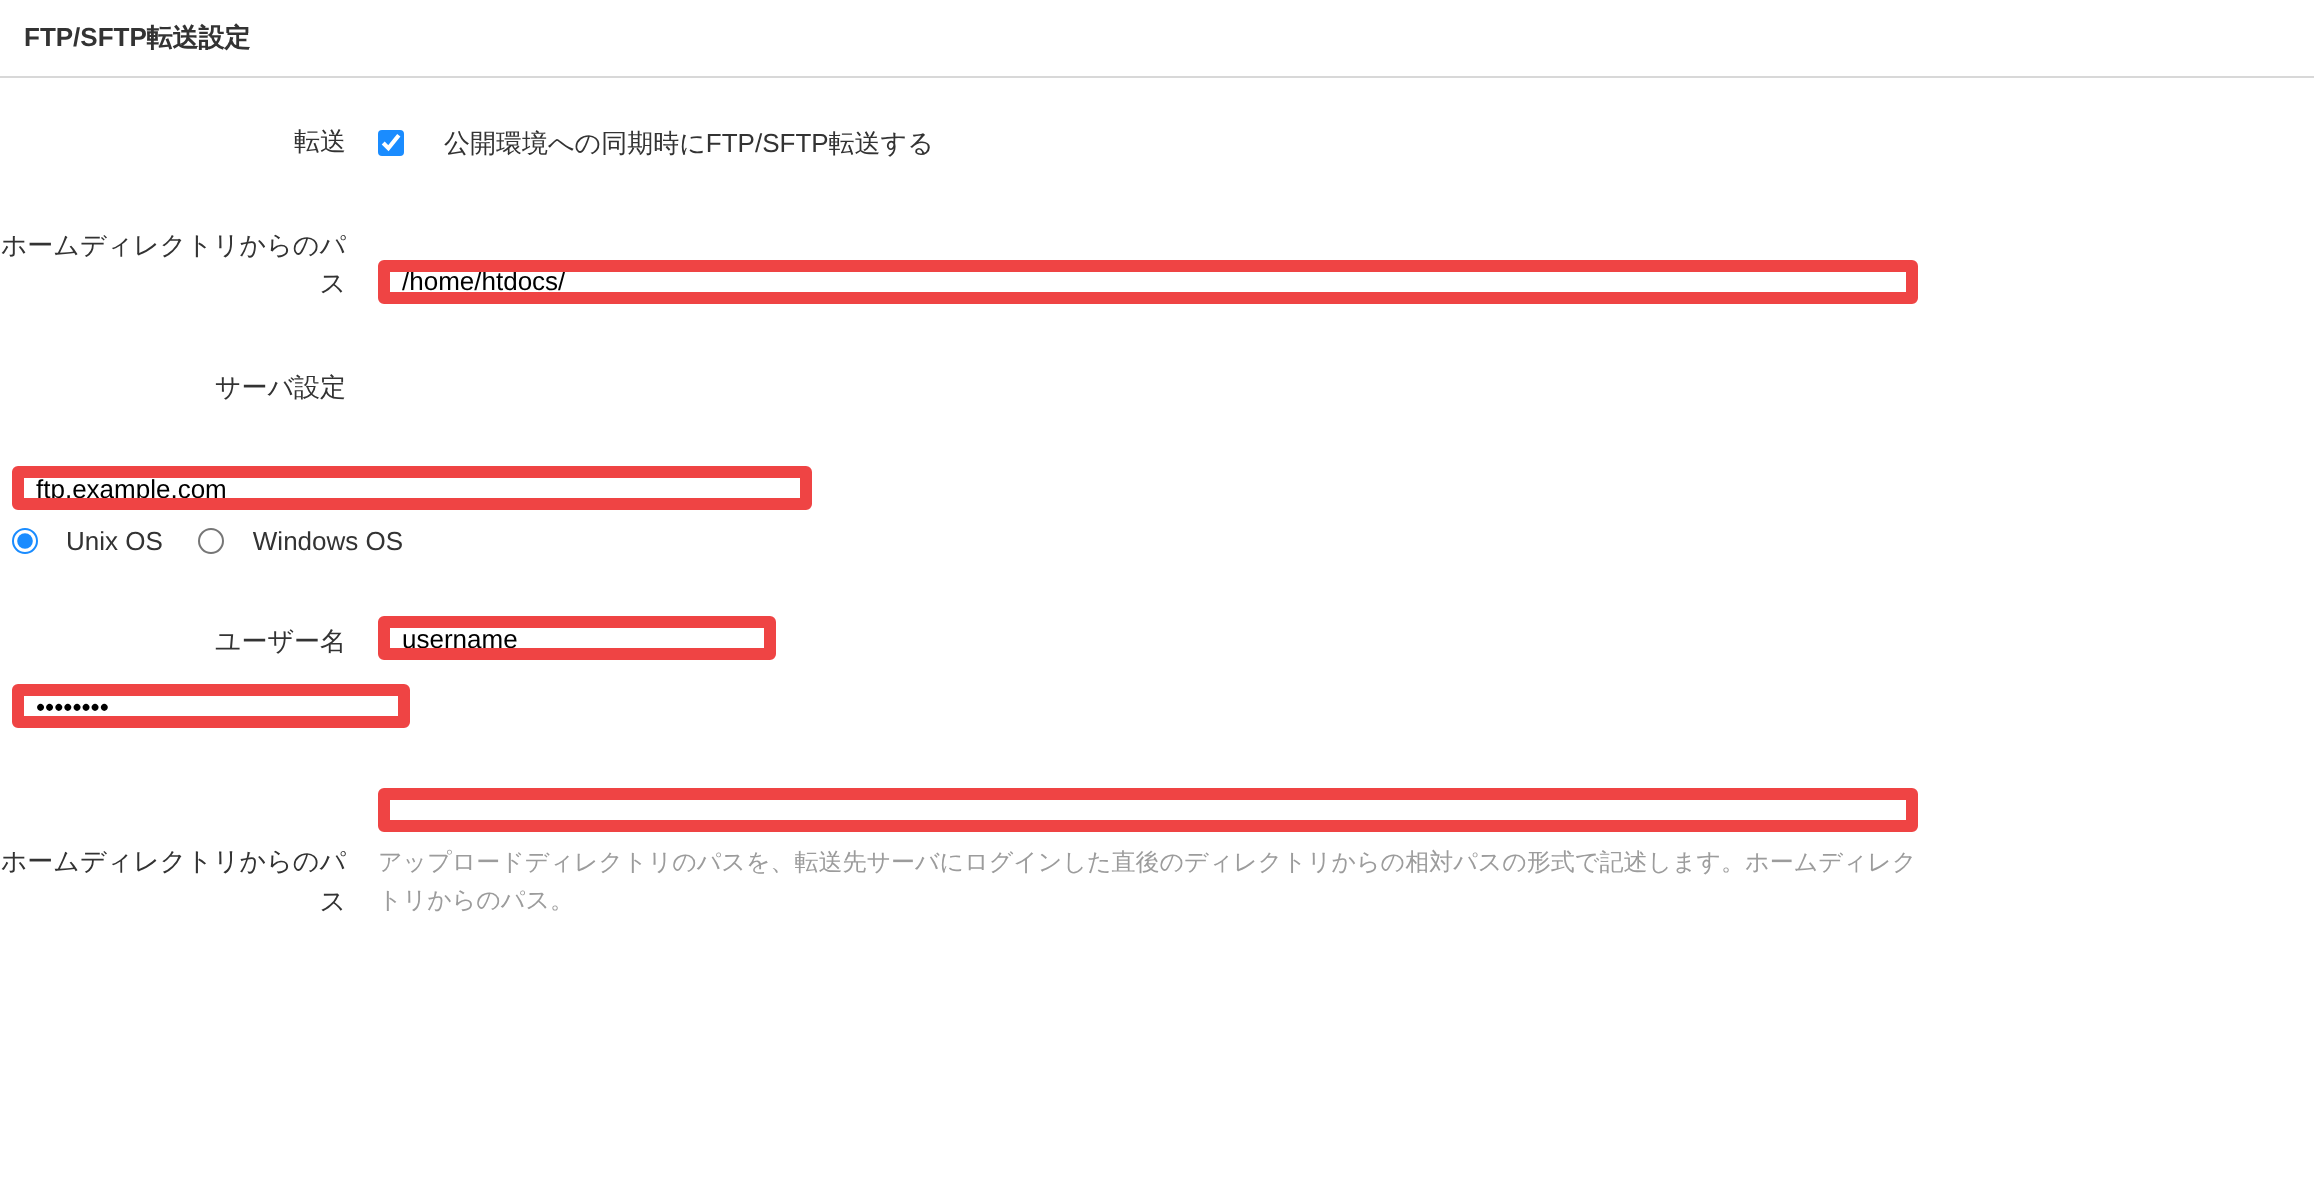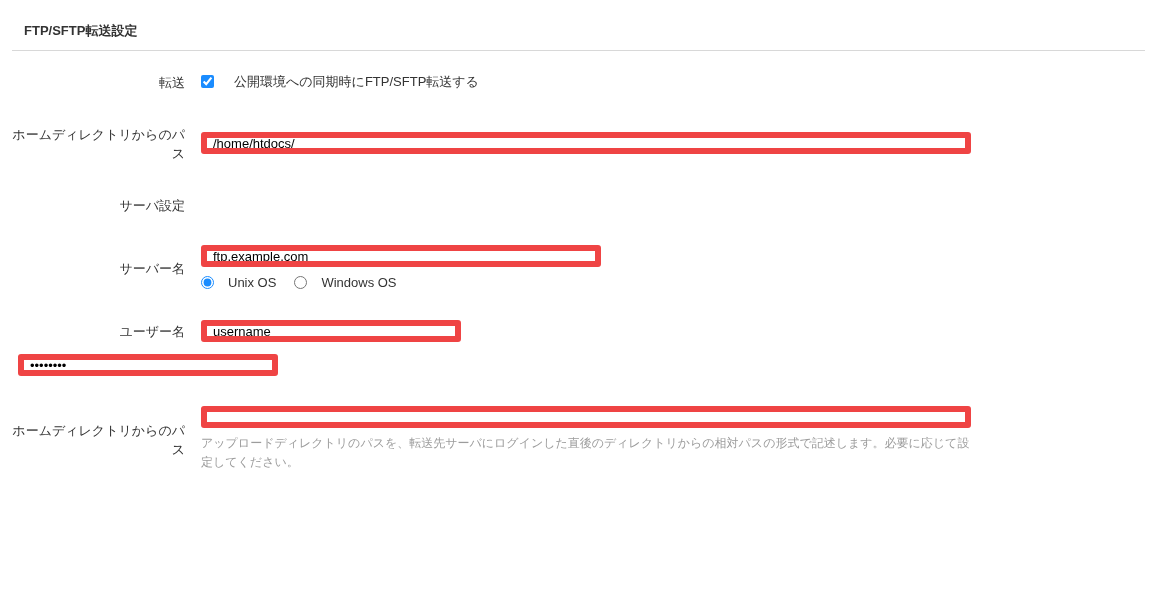--- a/index.html
+++ b/index.html
@@ -8,34 +8,34 @@
       padding: 0;
     }
     body {
       font-family: "Hiragino Kaku Gothic ProN", "Hiragino Sans", Meiryo, sans-serif;
       font-size: 13px;
       color: #333;
       background: #fff;
       width: 1157px;
     }
     .container {
-      padding: 12px;
+      padding: 0;
     }
     .section-title {
       font-weight: bold;
       font-size: 13px;
       padding: 10px 12px;
       border-bottom: 1px solid #d8d8d8;
     }
     .form-area {
       padding: 20px 0 30px 0;
     }
     .form-row {
       display: flex;
-      align-items: center;
+      align-items: flex-end;
       margin-bottom: 30px;
     }
     .form-row.tight {
       margin-bottom: 12px;
     }
     .form-label {
       width: 183px;
       text-align: right;
       padding-right: 10px;
       padding-top: 2px;
@@ -58,21 +58,21 @@
       height: 22px;
       background: #fff;
     }
     input.wide {
       width: 770px;
     }
     input.medium {
       width: 400px;
     }
     input.short {
-      width: 260px;
+      width: 199px;
     }
     .checkbox-line {
       display: flex;
       align-items: center;
       gap: 20px;
     }
     .checkbox-line input[type="checkbox"] {
       width: 13px;
       height: 13px;
       accent-color: #1a8cff;
@@ -123,21 +123,20 @@
       <div class="form-input-area">
         <input type="text" class="wide" value="/home/htdocs/" style="">
       </div>
     </div>
 
     <div class="form-row">
       <div class="form-label">サーバ設定</div>
     </div>
 
     <div class="form-row">
-      <div class="form-label">サーバー名</div>
       <div class="form-input-area">
         <input type="text" class="medium" value="ftp.example.com" style="">
         <div class="radio-line">
           <input type="radio" name="os" checked="" style="">
           <label>Unix OS</label>
           <input type="radio" name="os" style="">
           <label>Windows OS</label>
         </div>
       </div>
     </div>
@@ -153,18 +152,18 @@
       <div class="form-input-area">
         <input type="password" class="short" value="password" style="">
       </div>
     </div>
 
 
     <div class="form-row">
       <div class="form-label">ホームディレクトリからのパス</div>
       <div class="form-input-area">
         <input type="text" class="wide" value="" style="">
-        <div class="help-text">アップロードディレクトリのパスを、転送先サーバにログインした直後のディレクトリからの相対パスの形式で記述します。必要に応じて設定してください。</div>
+        <div class="help-text">アップロードディレクトリのパスを、転送先サーバにログインした直後のディレクトリからの相対パスの形式で記述します。ホームディレクトリからのパス。</div>
       </div>
     </div>
 
   </div>
 </div>
 
 </body></html>

